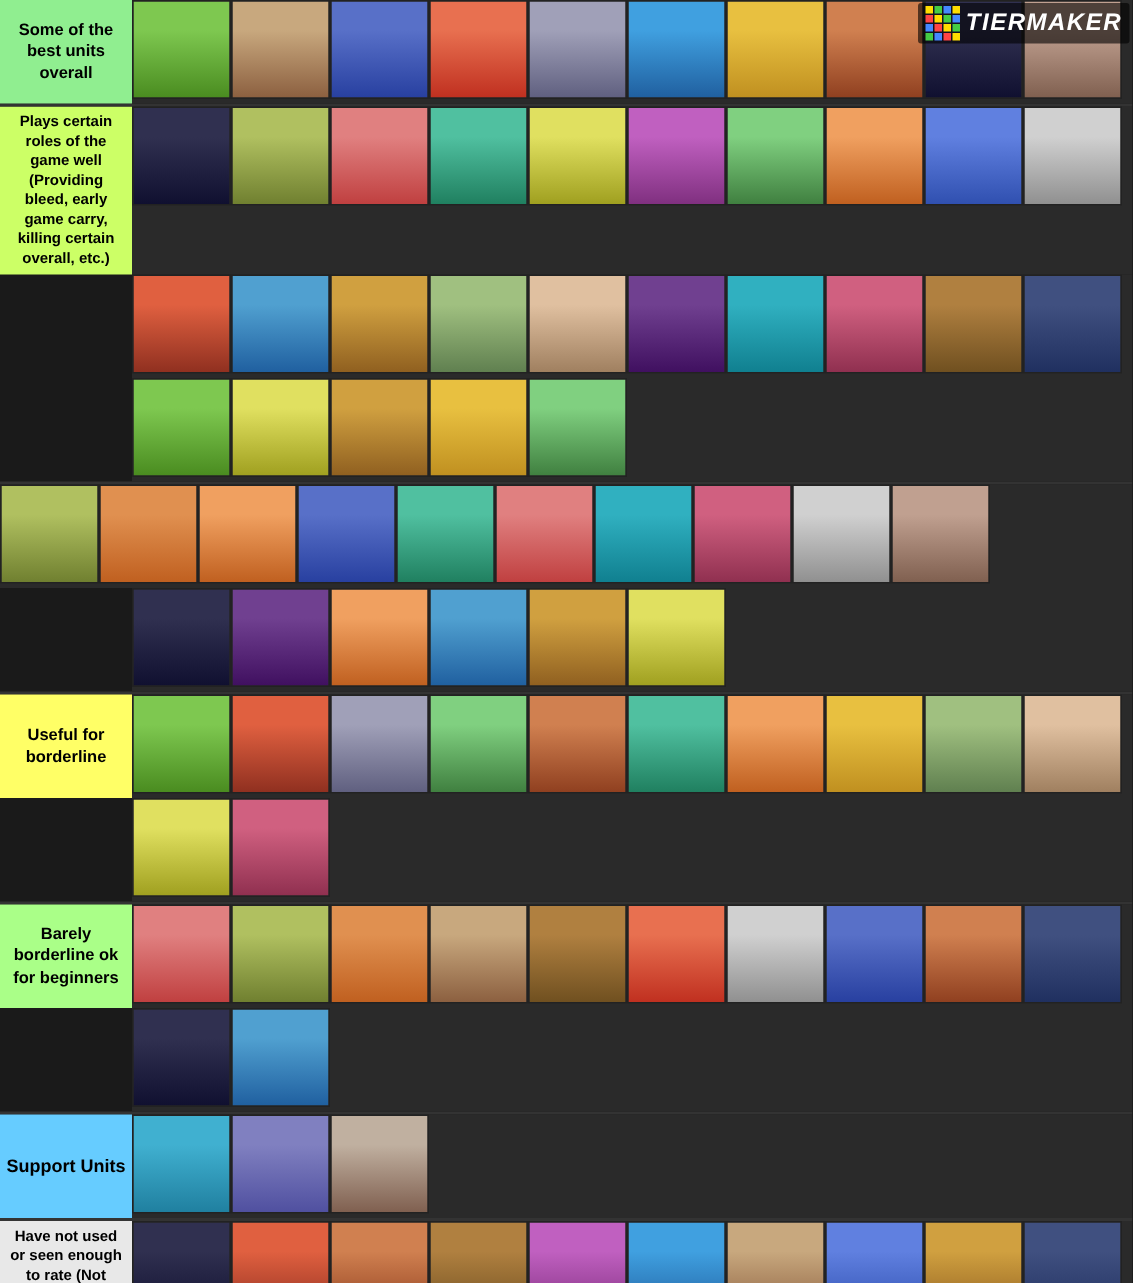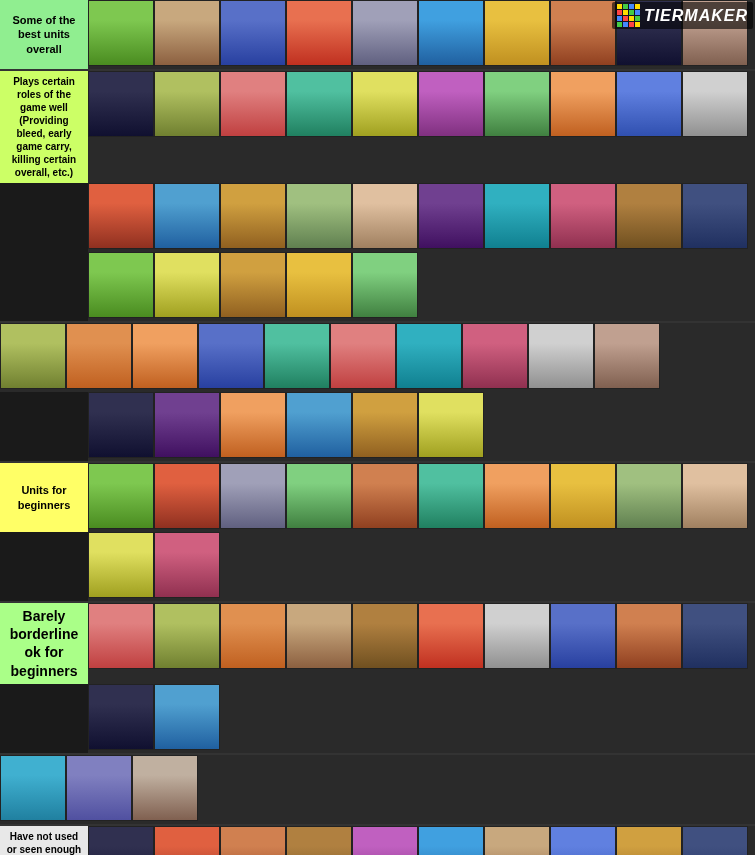--- a/index.html
+++ b/index.html
@@ -220,21 +220,21 @@
         <div class="char c17"></div>
         <div class="char c21"></div>
         <div class="char c22"></div>
         <div class="char c14"></div>
       </div>
     </div>
   </div>
 
   <div class="tier-row">
     <div class="tier-section">
-      <div class="tier-label tier-c" style="font-size:11px; background:#ffff66;">Units for beginners</div>
+      <div class="tier-label tier-c" style="font-size:11px; background:#ffff66;">Useful for borderline</div>
       <div class="tier-units">
         <div class="char c1"></div>
         <div class="char c20"></div>
         <div class="char c5"></div>
         <div class="char c16"></div>
         <div class="char c8"></div>
         <div class="char c13"></div>
         <div class="char c17"></div>
         <div class="char c7"></div>
         <div class="char c23"></div>
@@ -245,21 +245,21 @@
       <div class="tier-label tier-c" style="background:#ffff66; visibility:hidden;"></div>
       <div class="tier-units">
         <div class="char c14"></div>
         <div class="char c27"></div>
       </div>
     </div>
   </div>
 
   <div class="tier-row">
     <div class="tier-section">
-      <div class="tier-label tier-d" style="font-size:14px; background:#aaff88;">Barely borderline ok for beginners</div>
+      <div class="tier-label tier-d" style="font-size:11px; background:#aaff88;">Barely borderline ok for beginners</div>
       <div class="tier-units">
         <div class="char c12"></div>
         <div class="char c11"></div>
         <div class="char c30"></div>
         <div class="char c2"></div>
         <div class="char c28"></div>
         <div class="char c4"></div>
         <div class="char c19"></div>
         <div class="char c3"></div>
         <div class="char c8"></div>
@@ -270,20 +270,21 @@
       <div class="tier-label tier-d" style="background:#aaff88; visibility:hidden;"></div>
       <div class="tier-units">
         <div class="char c9"></div>
         <div class="char c21"></div>
       </div>
     </div>
   </div>
 
   <div class="tier-row">
     <div class="tier-section">
+      <div class="tier-label tier-support" style="font-size:12px; background:#66ccff;">Support Units</div>
       <div class="tier-units">
         <div class="char c26" style="background:linear-gradient(180deg, #40b0d0 30%, #2080a0 100%);"></div>
         <div class="char c25" style="background:linear-gradient(180deg, #8080c0 30%, #5050a0 100%);"></div>
         <div class="char c19" style="background:linear-gradient(180deg, #c0b0a0 30%, #806050 100%);"></div>
       </div>
     </div>
   </div>
 
   <div class="tier-row">
     <div class="tier-section">

